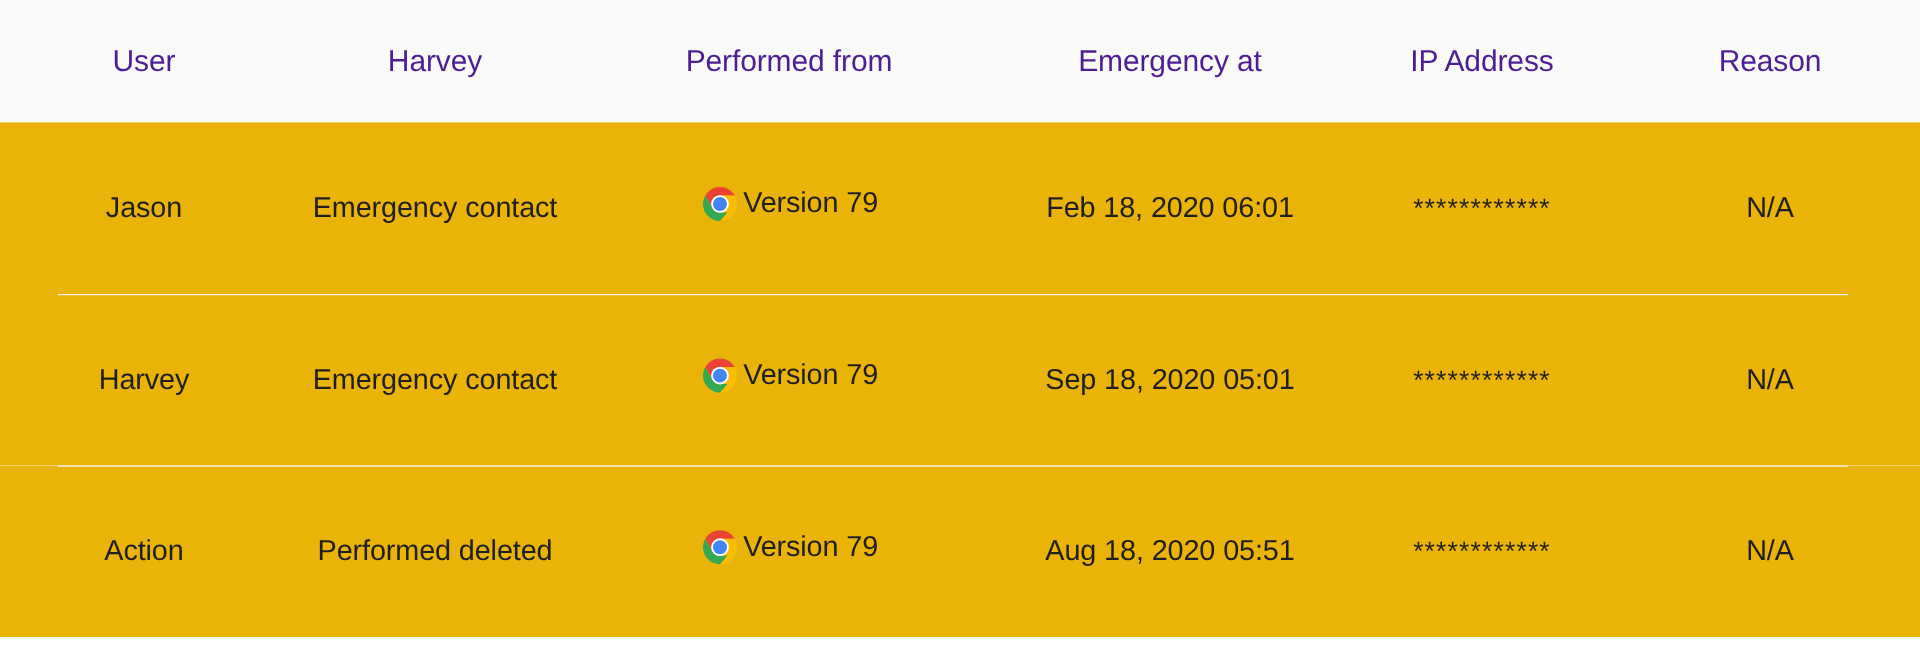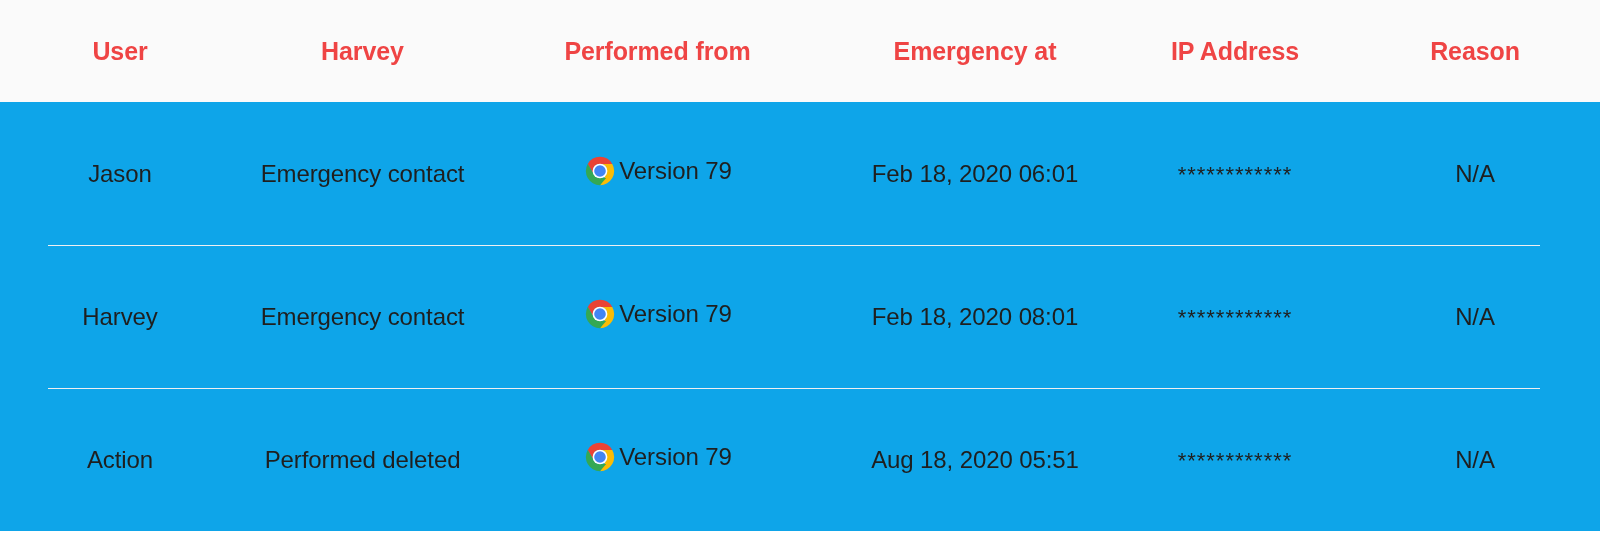--- a/index.html
+++ b/index.html
@@ -21,32 +21,32 @@
     table-layout: fixed;
   }
 
   
   .audit-table thead tr {
     background: #fafafa;
     height: 102px;
   }
   .audit-table thead th {
     font-size: 25px;
-    font-weight: 700;
-    color: #ef4444;
+    font-weight: 400;
+    color: #4c1d95;
     text-align: center;
     vertical-align: middle;
     padding: 0;
     letter-spacing: -0.1px;
   }
 
   
   .audit-table tbody tr {
     height: 143px;
-    background: #0ea5e9;
+    background: #eab308;
   }
   .audit-table tbody td {
     font-size: 24px;
     font-weight: 400;
     color: #1f1f1f;
     text-align: center;
     vertical-align: middle;
     padding: 0;
     position: relative;
     letter-spacing: -0.1px;
@@ -142,21 +142,21 @@
           <svg class="browser-icon" viewBox="0 0 48 48">
             <path d="M24 4a20 20 0 0 1 17.32 10H24a10 10 0 0 0-8.66 15L6.7 14A20 20 0 0 1 24 4z" fill="#ea4335"></path>
             <path d="M41.32 14A20 20 0 0 1 24 44l8.66-15A10 10 0 0 0 24 14z" fill="#fbbc05"></path>
             <path d="M6.7 14l8.64 15A10 10 0 0 0 24 34h8.66L24 44A20 20 0 0 1 6.7 14z" fill="#34a853"></path>
             <circle cx="24" cy="24" r="10.4" fill="#ffffff"></circle>
             <circle cx="24" cy="24" r="8.2" fill="#4285f4"></circle>
           </svg>
           <span class="browser-label">Version 79</span>
         </span>
       </td>
-      <td class="col-at">Feb 18, 2020 08:01</td>
+      <td class="col-at">Sep 18, 2020 05:01</td>
       <td class="col-ip"><span class="ip-mask">************</span></td>
       <td class="col-reason">N/A</td>
     </tr>
 
     <tr>
       <td class="col-user">Action</td>
       <td class="col-action">Performed deleted</td>
       <td class="col-from">
         <span class="browser-cell">
           <svg class="browser-icon" viewBox="0 0 48 48">

